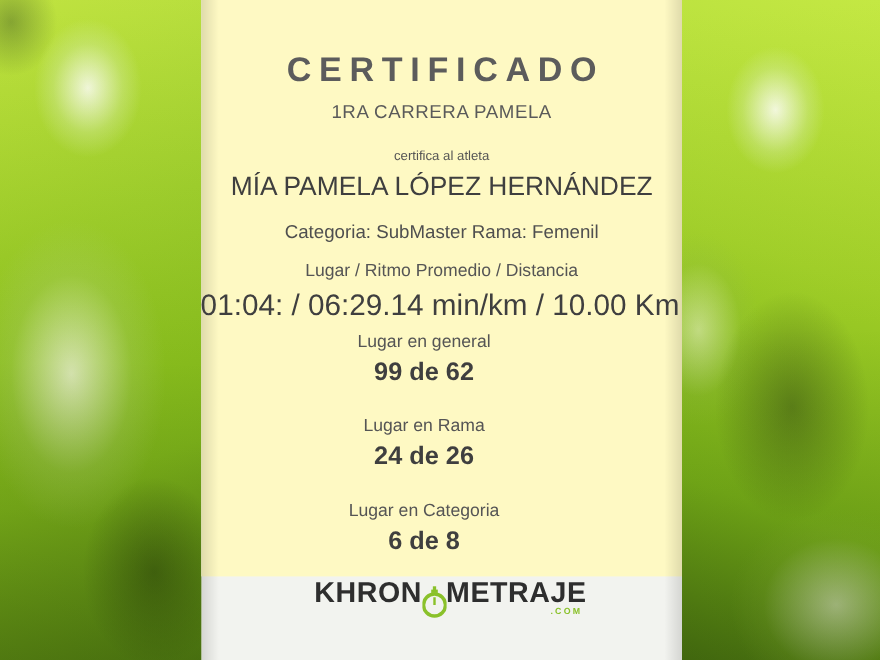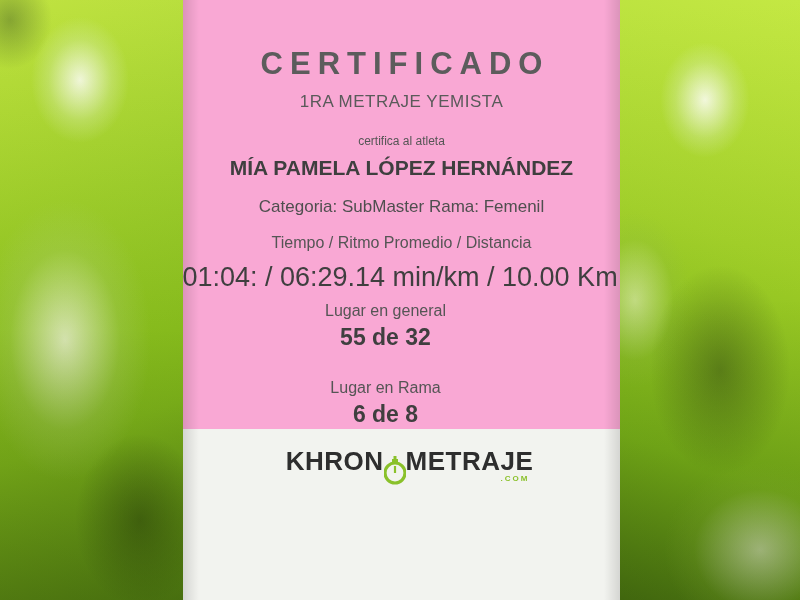--- a/index.html
+++ b/index.html
@@ -77,22 +77,22 @@
     inset: 0;
     background: linear-gradient(180deg, rgba(255,255,255,0.08) 0%, rgba(0,0,0,0.04) 50%, rgba(30,50,5,0.30) 100%);
   }
 
   
   .card {
     position: absolute;
     left: 183px;
     top: 0;
     width: 437px;
-    height: 429px;
-    background: #f9a8d4;
+    height: 524px;
+    background: #fef9c3;
     display: flex;
     flex-direction: column;
     align-items: center;
     text-align: center;
     color: #4a4a4a;
     z-index: 3;
   }
 
   .title {
     margin-top: 46px;
@@ -108,22 +108,22 @@
     letter-spacing: 0.5px;
     color: #5a5a5a;
   }
   .certifies {
     margin-top: 22px;
     font-size: 12px;
     color: #555;
   }
   .athlete {
     margin-top: 8px;
-    font-size: 21px;
-    font-weight: bold;
+    font-size: 24px;
+    font-weight: normal;
     color: #3f3f3f;
     white-space: nowrap;
   }
   .participation {
     margin-top: 18px;
     font-size: 15px;
     color: #555;
   }
   .category-line {
     margin-top: 17px;
@@ -226,42 +226,44 @@
 
   <div class="photo photo-left"></div>
   <div class="photo photo-right"></div>
 
   <div class="seam-left"></div>
   <div class="seam-right"></div>
 
   <div class="card">
 
     <div class="title">CERTIFICADO</div>
-    <div class="subtitle">1RA METRAJE YEMISTA</div>
+    <div class="subtitle">1RA CARRERA PAMELA</div>
 
     <div class="certifies">certifica al atleta</div>
     <div class="athlete">MÍA PAMELA LÓPEZ HERNÁNDEZ</div>
 
 
     <div class="category-line">Categoria: SubMaster Rama: Femenil</div>
 
-    <div class="metrics-label">Tiempo / Ritmo Promedio / Distancia</div>
+    <div class="metrics-label">Lugar / Ritmo Promedio / Distancia</div>
   </div>
 
   <div style="position:absolute; left:0; top:262px; width:800px; text-align:center; z-index:6;">
     <span class="metrics-value">01:04: / 06:29.14 min/km / 10.00 Km</span>
   </div>
 
   <div style="position:absolute; left:183px; top:302px; width:405px; text-align:center; z-index:5;">
 
     <div class="place-label" style="margin-top:0">Lugar en general</div>
-    <div class="place-value">55 de 32</div>
+    <div class="place-value">99 de 62</div>
 
     <div class="place-label">Lugar en Rama</div>
-
+    <div class="place-value">24 de 26</div>
+
+    <div class="place-label">Lugar en Categoria</div>
     <div class="place-value">6 de 8</div>
 
 
     <div class="logo">
       <span class="logo-text">
         <span>KHRON</span><span class="logo-o"><svg width="22" height="42" viewBox="0 0 22 42" xmlns="http://www.w3.org/2000/svg">
               <rect x="8" y="9" width="6" height="3" fill="#8ac12a"></rect>
               <rect x="9.5" y="6" width="3" height="4" fill="#8ac12a"></rect>
               <circle cx="11" cy="23" r="10" fill="none" stroke="#8ac12a" stroke-width="3.2"></circle>
               <line x1="11" y1="23" x2="11" y2="16" stroke="#8ac12a" stroke-width="2.2"></line>

